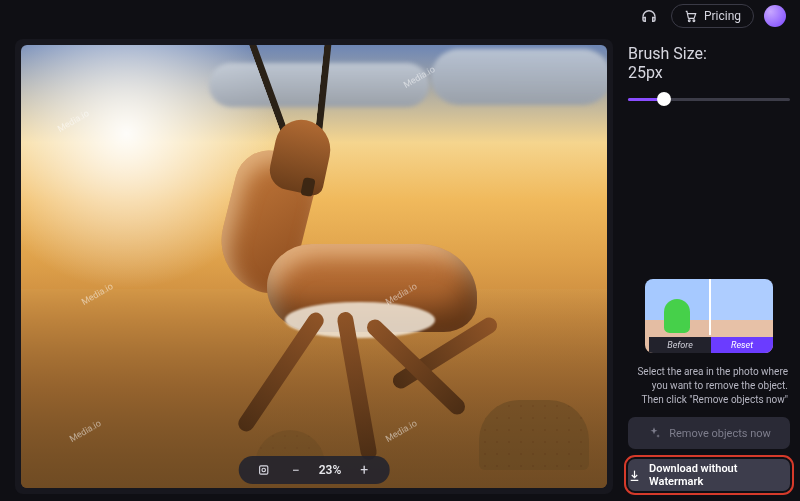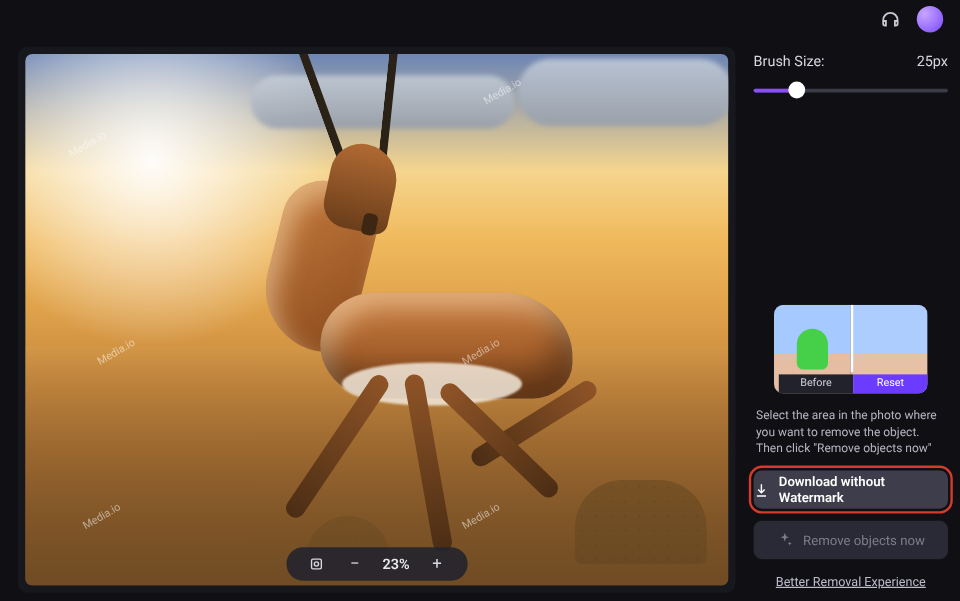--- a/index.html
+++ b/index.html
@@ -55,41 +55,41 @@
 .zoom .zbtn{ width:18px; height:18px; display:flex; align-items:center; justify-content:center; color:#d7d7e0; cursor:pointer; font-size:14px;}
 .zoom .zval{ font-size:12px; font-weight:600;}
 
 
 .sidebar { width: 180px; flex:none; display:flex; flex-direction:column; padding: 6px 10px 10px 8px; gap: 10px;}
 .history-row { display:flex; align-items:center; gap:10px;}
 .hbtn { width:30px; height:26px; border-radius:6px; background:#20202a; display:flex; align-items:center; justify-content:center; color:#6d6d7c; cursor:pointer;}
 .hbtn.disabled{ opacity:.5; cursor:default;}
 .reset-btn { margin-left:auto; display:flex; align-items:center; gap:6px; padding:5px 10px; border-radius:6px; background:#24242e; color:#d2d2dc; font-size:11px; cursor:pointer;}
 
-.brush-row{ display:flex; justify-content:space-between; font-size:12px; color:#d7d7e0; margin-top:6px;}
+.brush-row{ display:flex; justify-content:space-between; font-size:16px; color:#d7d7e0; margin-top:6px;flex-direction:column;}
 .slider-wrap{ position:relative; height:14px; }
 .track{ position:absolute; left:0; right:0; top:6px; height:3px; background:#3c3c48; border-radius:2px; }
 .track-fill{ position:absolute; left:0; top:6px; height:3px; background:#8a4dff; border-radius:2px; width:22%;}
 .thumb{ position:absolute; top:0; left:22%; width:14px; height:14px; border-radius:50%; background:#fff; transform:translateX(-50%); cursor:pointer;}
 
 .spacer{ flex:1; }
 
 .preview{ align-self:center; width:128px; border-radius:8px; overflow:hidden; position:relative;}
 .preview-img{ height:74px; display:flex;}
 .preview-half{ flex:1; position:relative;}
 .ph-before{ background: linear-gradient(180deg,#a6c9ff 55%, #e4bda3 55%);}
 .ph-after { background: linear-gradient(180deg,#aecdff 55%, #e7c1a7 55%);}
 .dino{position:absolute; left:50%; bottom:20px; transform:translateX(-50%); width:26px; height:34px; background:#46d04a; border-radius:14px 14px 6px 6px;}
 .divider{ position:absolute; top:0; bottom:18px; left:50%; width:2px; background:#fff;}
-.preview-labels{ position:absolute; left:4px; right:0; bottom:0; display:flex;}
+.preview-labels{ position:absolute; left:4px; right:0; bottom:0; display:flex;font-style:italic;}
 .plabel{ flex:1; text-align:center; font-size:9px; padding:3px 0;}
 .pl-before{ background:#22222c; color:#d0d0da;}
 .pl-after{ background:#6b3cff; color:#fff;}
 
-.instr{ font-size:10px; line-height:1.4; color:#b6b6c2; text-align:left; padding: 2px 2px 0;}
+.instr{ font-size:10px; line-height:1.4; color:#b6b6c2; text-align:right; padding: 2px 2px 0;}
 
 .sidebtn{ display:flex; align-items:center; justify-content:center; gap:8px; height:32px; border-radius:7px; font-size:11px; cursor:pointer;}
 .remove-btn{ background:#2a2a36; color:#7d7d8c;}
 .download-btn{ background:#3d3d4c; color:#fff; font-weight:600; outline: 2px solid #d63a2a; outline-offset: 2px;}
 
 .betterlink{ font-size:10.5px; color:#bdbdcd; text-align:center; text-decoration: underline; cursor:pointer; margin-top:2px;}
 
 svg{ display:block; }
 </style>
 </head>
@@ -97,20 +97,30 @@
 
 <div class="app">
 
   <div class="topbar">
     <div class="ico-btn">
       <svg width="18" height="18" viewBox="0 0 24 24" fill="none" stroke="currentColor" stroke-width="2">
           <path d="M4 13a8 8 0 0 1 16 0"></path>
           <path d="M18 19a2 2 0 0 0 2-2v-3h-3v5h1z"></path>
           <path d="M6 19a2 2 0 0 1-2-2v-3h3v5H6z"></path>
         </svg>
+    </div>
+    <div class="pricing-btn">
+      <span>
+        <svg width="14" height="14" viewBox="0 0 24 24" fill="none" stroke="currentColor" stroke-width="2">
+            <circle cx="9" cy="20" r="1.5"></circle>
+            <circle cx="17" cy="20" r="1.5"></circle>
+            <path d="M3 4h2l2.4 11.2a1 1 0 0 0 1 .8h8.3a1 1 0 0 0 1-.8L20 8H6"></path>
+          </svg>
+      </span>
+      <span>Pricing</span>
     </div>
     <div class="avatar"></div>
   </div>
 
   <div class="main">
 
     <div class="canvas-wrap">
       <div class="canvas-inner">
         <div class="close-x">✕</div>
         <div class="image">
@@ -176,38 +186,37 @@
           <div class="divider"></div>
         </div>
         <div class="preview-labels">
           <div class="plabel pl-before">Before</div>
           <div class="plabel pl-after">Reset</div>
         </div>
       </div>
 
       <div class="instr">Select the area in the photo where you want to remove the object. Then click "Remove objects now"</div>
 
+      <div class="sidebtn remove-btn">
+        <span>
+          <svg width="14" height="14" viewBox="0 0 24 24" fill="currentColor">
+              <path d="M12 2l1.8 4.7L18 8l-4.2 1.3L12 14l-1.8-4.7L6 8l4.2-1.3z"></path>
+              <path d="M19 14l.9 2.2L22 17l-2.1.8L19 20l-.9-2.2L16 17l2.1-.8z"></path>
+            </svg>
+        </span>
+        <span>Remove objects now</span>
+      </div>
+
       <div class="sidebtn download-btn">
         <span>
           <svg width="13" height="13" viewBox="0 0 24 24" fill="none" stroke="currentColor" stroke-width="2.2">
               <path d="M12 3v12"></path>
               <path d="m7 11 5 5 5-5"></path>
               <path d="M5 21h14"></path>
             </svg>
         </span>
         <span>Download without Watermark</span>
       </div>
 
-      <div class="sidebtn remove-btn">
-        <span>
-          <svg width="14" height="14" viewBox="0 0 24 24" fill="currentColor">
-              <path d="M12 2l1.8 4.7L18 8l-4.2 1.3L12 14l-1.8-4.7L6 8l4.2-1.3z"></path>
-              <path d="M19 14l.9 2.2L22 17l-2.1.8L19 20l-.9-2.2L16 17l2.1-.8z"></path>
-            </svg>
-        </span>
-        <span>Remove objects now</span>
-      </div>
-
-      <div class="betterlink">Better Removal Experience</div>
 
     </div>
   </div>
 </div>
 
 </body></html>

